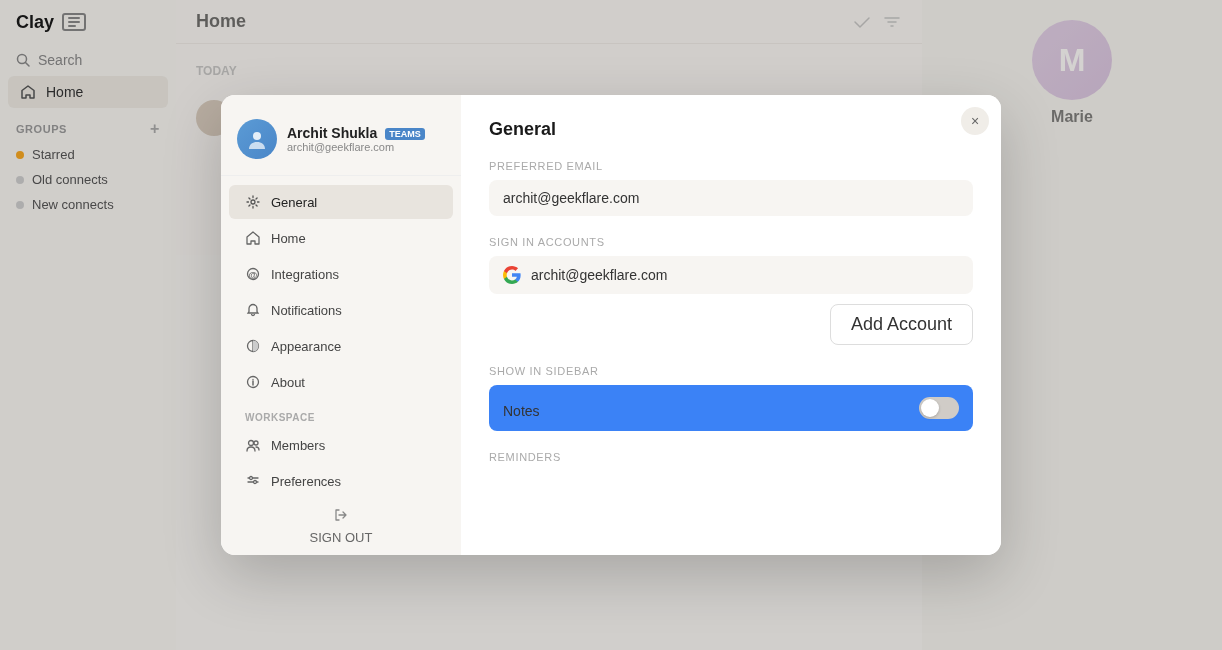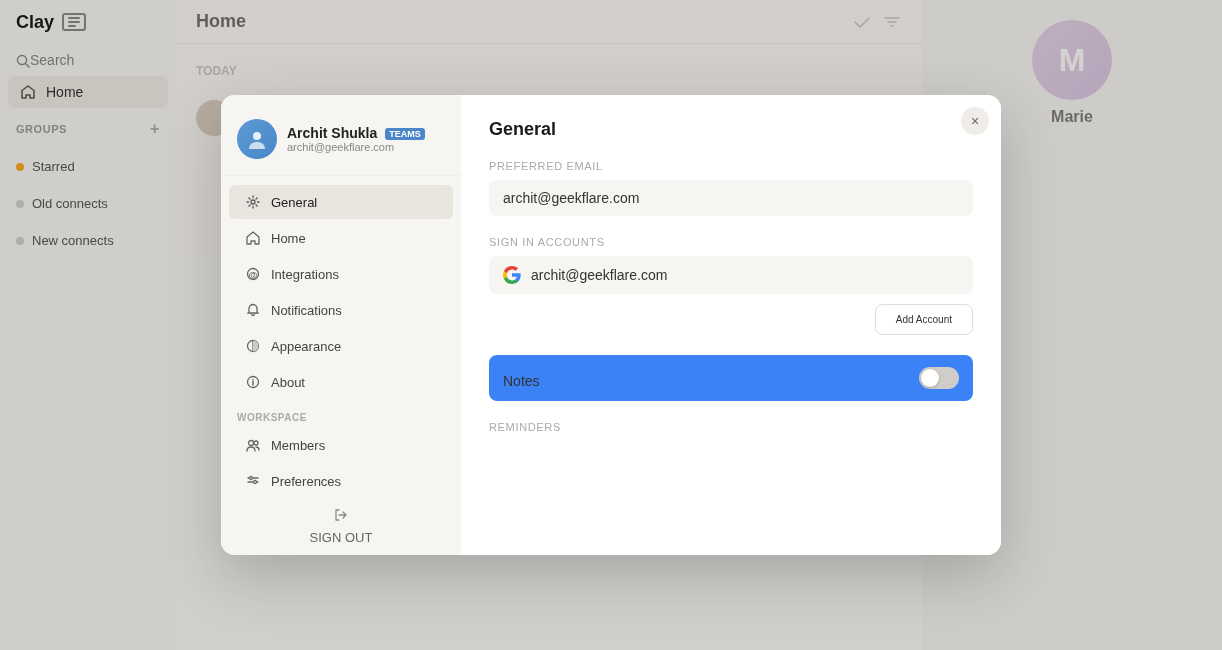--- a/index.html
+++ b/index.html
@@ -45,21 +45,22 @@
       width: 24px;
       height: 18px;
       border: 2px solid #888;
       border-radius: 3px;
       display: flex;
       align-items: center;
       justify-content: center;
     }
     .sidebar-search {
       display: flex;
-      align-items: flex-end;
+      align-items: center;
+      gap: 8px;
       padding: 8px 16px;
       color: #888;
       font-size: 14px;
       cursor: pointer;
     }
     .sidebar-nav-item {
       display: flex;
       align-items: center;
       gap: 10px;
       padding: 8px 16px;
@@ -85,21 +86,20 @@
       justify-content: space-between;
     }
     .sidebar-group-item {
       display: flex;
       align-items: center;
       gap: 8px;
       padding: 5px 16px;
       font-size: 13px;
       color: #555;
       cursor: pointer;
-      margin-top: 12px;
     }
     .dot {
       width: 8px;
       height: 8px;
       border-radius: 50%;
       background: #ccc;
     }
     .dot.orange { background: #f5a623; }
 
     
@@ -275,20 +275,21 @@
       color: #666;
       flex-shrink: 0;
     }
     .modal-workspace-label {
       font-size: 10px;
       font-weight: 600;
       color: #aaa;
       text-transform: uppercase;
       letter-spacing: 0.05em;
       padding: 12px 16px 4px;
+      margin-left: 8px;
     }
     .modal-signout {
       display: flex;
       align-items: center;
       gap: 8px;
       padding: 9px 16px;
       font-size: 13px;
       color: #666;
       cursor: pointer;
       margin-top: auto;
@@ -365,21 +366,21 @@
       flex-shrink: 0;
     }
     .add-account-btn {
       display: flex;
       align-items: center;
       justify-content: center;
       padding: 9px 20px;
       background: white;
       border: 1px solid #ddd;
       border-radius: 8px;
-      font-size: 10px;
+      font-size: 18px;
       color: #333;
       cursor: pointer;
       margin-left: auto;
     }
     .sidebar-row {
       display: flex;
       align-items: flex-end;
       padding: 12px 14px;
       background: #3b82f6;
       border-radius: 8px;
@@ -625,20 +626,21 @@
           <span>archit@geekflare.com</span>
         </div>
         <div style="display:flex;justify-content:flex-end;">
           <button class="add-account-btn">
             <span>Add Account</span>
           </button>
         </div>
       </div>
 
       <div class="section-block">
+        <div class="section-label">SHOW IN SIDEBAR</div>
         <div class="sidebar-row">
           <span class="sidebar-row-label">Notes</span>
           <div class="toggle"></div>
         </div>
       </div>
 
       <div class="section-label">REMINDERS</div>
     </div>
   </div>
 </div>

